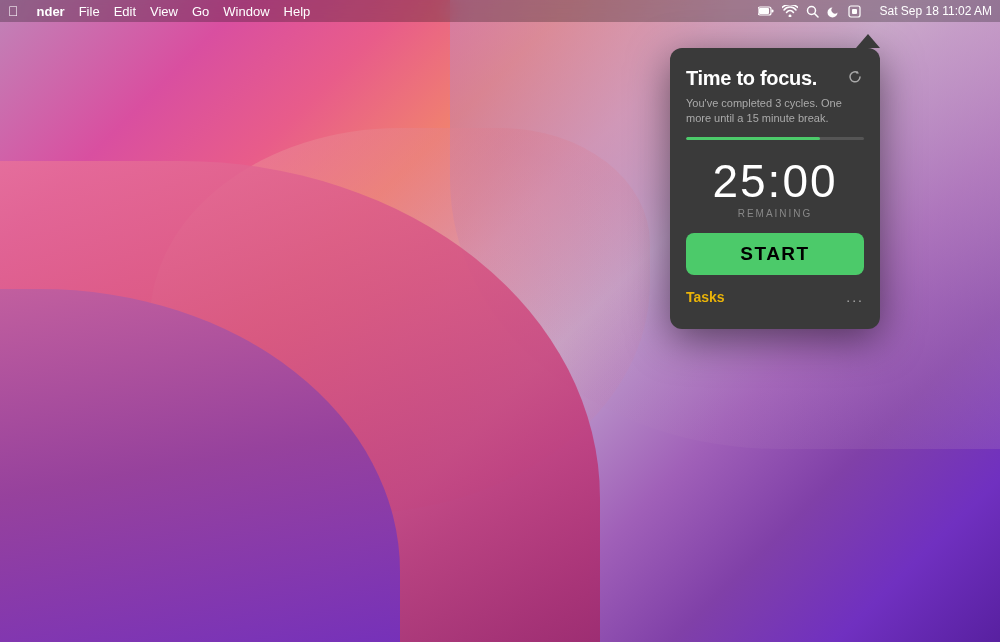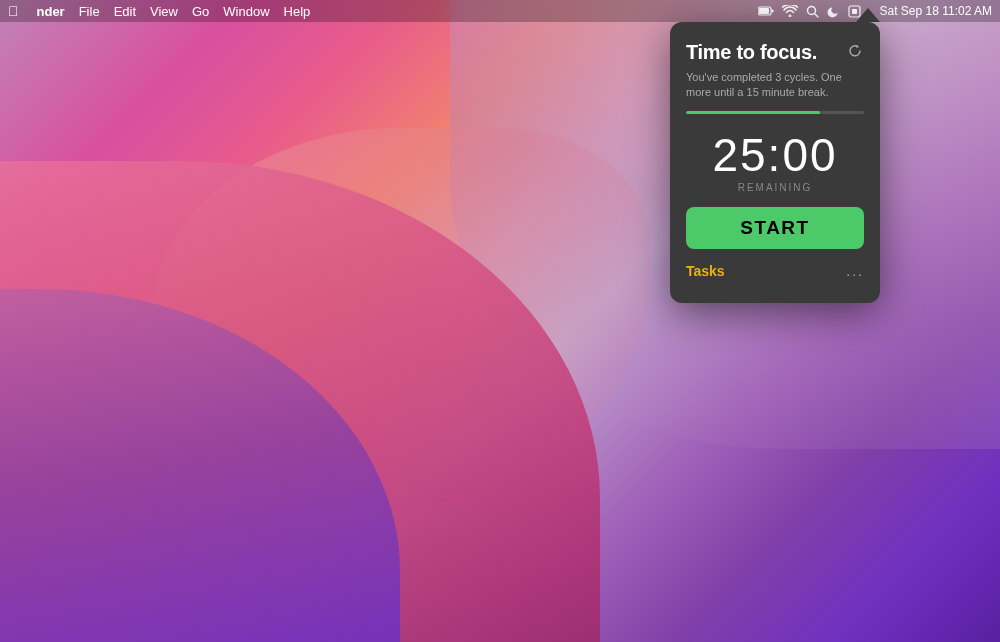--- a/index.html
+++ b/index.html
@@ -117,21 +117,21 @@
     
     .status-icons {
       display: flex;
       align-items: center;
       gap: 8px;
     }
 
     
     .popup-container {
       position: absolute;
-      top: 8px;
+      top: 34px;
       right: 120px;
       z-index: 200;
     }
 
     
     .popup-caret {
       width: 0;
       height: 0;
       border-left: 12px solid transparent;
       border-right: 12px solid transparent;

